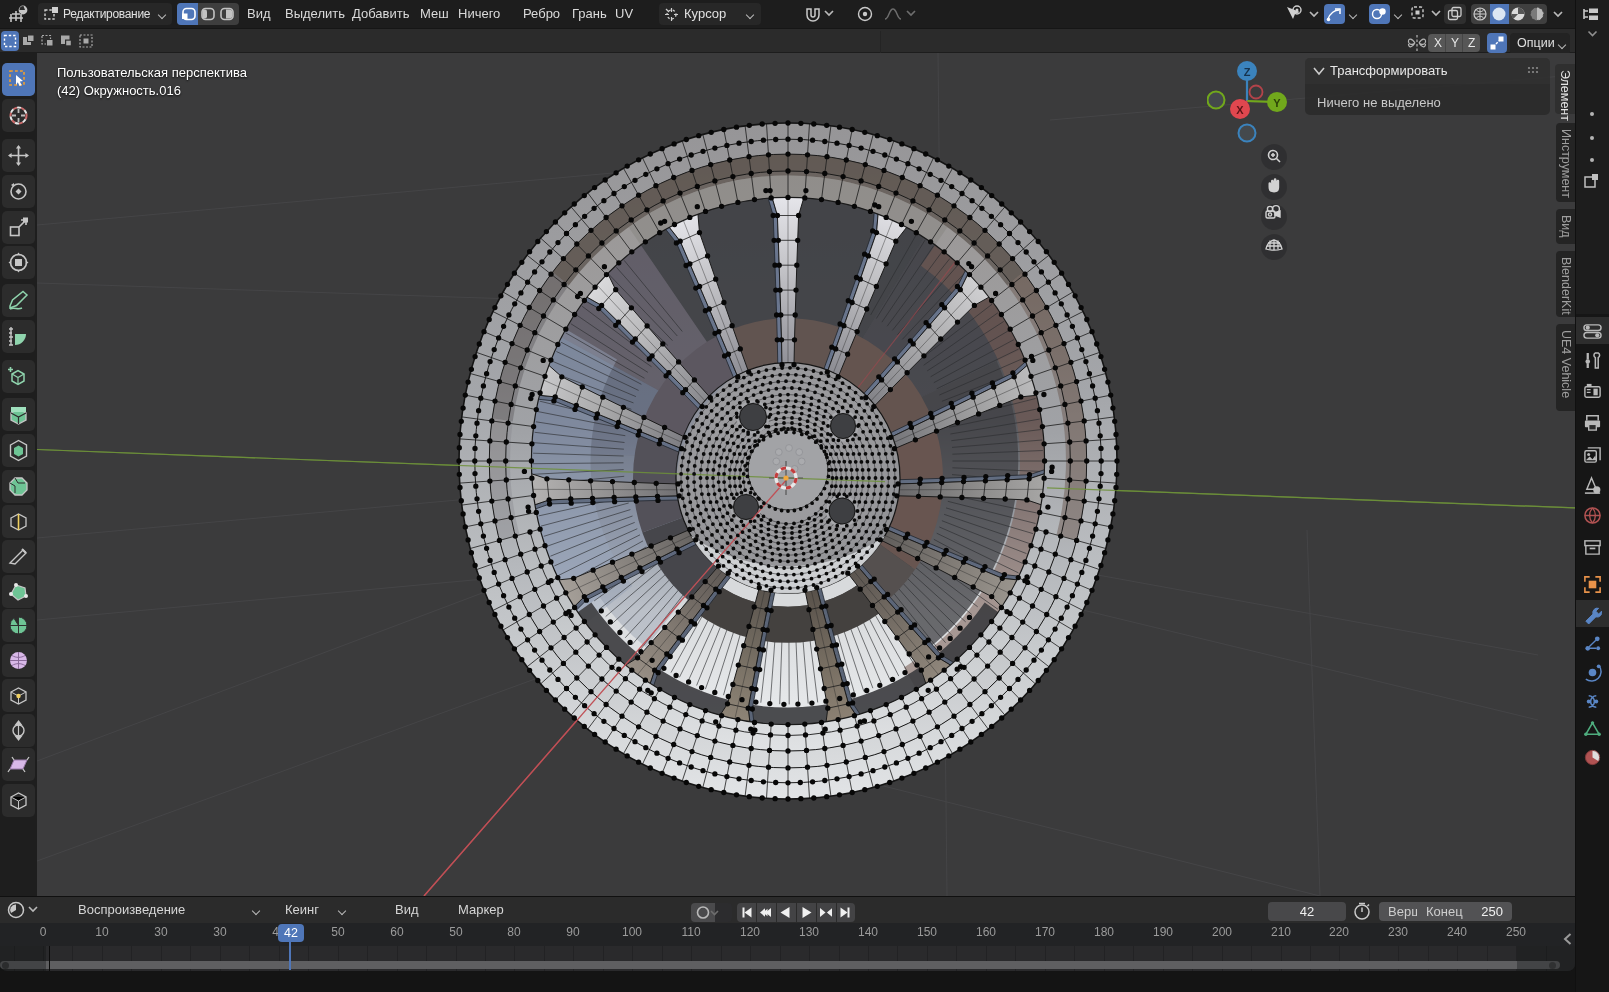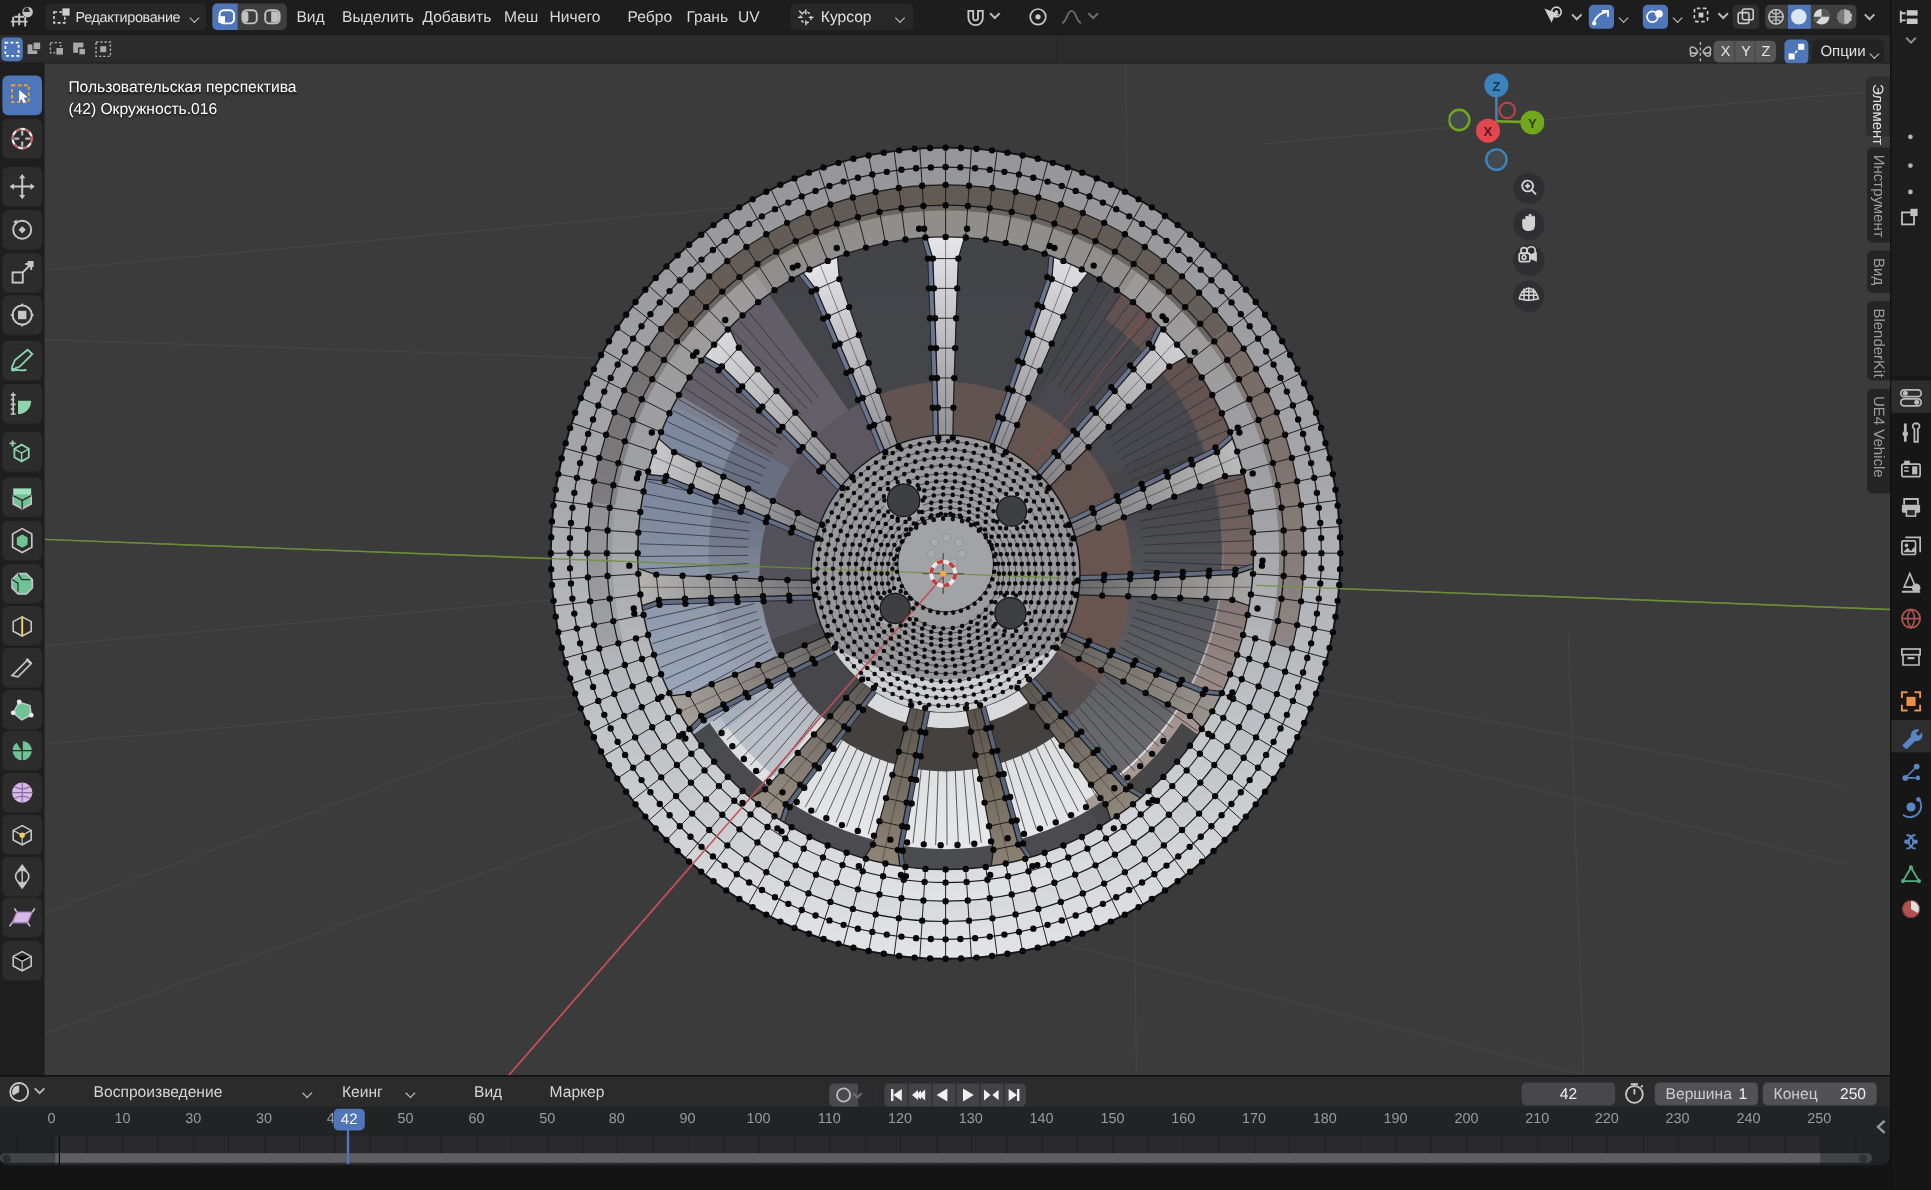--- a/index.html
+++ b/index.html
@@ -813,20 +813,38 @@
           <path d="M68 160l5-2v6l-5-2z" fill="#d2d2d2"></path>
       <circle cx="69" cy="156" r="3.4"></circle>
           <circle cx="63" cy="156" r="2.6"></circle>
     </g>
     <g stroke="#d2d2d2" stroke-width="1.3" fill="none">
       <path d="M59 196c1-5 4-8 8-9 4 1 7 4 8 9-5 1.5-11 1.5-16 0z"></path>
       <path d="M61 190h12M60 193h14M63 187.5v9M67 187v10M71 187.5v9"></path>
     </g>
   </svg>
   
+  <div class="abs" style="left:1268px;top:5px;width:245px;height:57px;background:rgba(43,43,43,0.92);border-radius:5px">
+    <div class="abs" style="left:0;top:0;width:245px;height:26px;background:rgba(52,52,52,0.6);border-radius:5px 5px 0 0"></div>
+    <svg class="abs" style="left:8px;top:8px" width="12" height="10" viewBox="0 0 12 10">
+          <path d="M1 2l5 6 5-6" fill="none" stroke="#ccc" stroke-width="1.6"></path>
+        </svg>
+    <span class="abs" style="left:25px;top:5px;color:#e8e8e8;font-size:13px">Трансформировать</span>
+    <svg class="abs" style="left:222px;top:8px" width="14" height="10" viewBox="0 0 14 10">
+          <g fill="#8a8a8a">
+            <circle cx="2" cy="2" r="1.1"></circle>
+            <circle cx="6" cy="2" r="1.1"></circle>
+            <circle cx="10" cy="2" r="1.1"></circle>
+            <circle cx="2" cy="6" r="1.1"></circle>
+            <circle cx="6" cy="6" r="1.1"></circle>
+            <circle cx="10" cy="6" r="1.1"></circle>
+          </g>
+        </svg>
+    <span class="abs" style="left:12px;top:37px;color:#c9c9c9;font-size:13px">Ничего не выделено</span>
+  </div>
   
   <div class="vtab" style="top:11px;height:50px;background:#2f2f2f;left:1518px;width:21px">
         <span style="color:#e4e4e4">Элемент</span>
       </div>
   <div class="vtab" style="top:70px;height:79px;left:1519px;width:20px">
         <span>Инструмент</span>
       </div>
   <div class="vtab" style="top:156px;height:35px;left:1519px;width:20px">
         <span>Вид</span>
       </div>
@@ -1118,21 +1136,21 @@
           <span style="position:absolute;left:0;right:0;text-align:center;top:2px">42</span>
         </div>
     <svg class="abs" style="left:1352px;top:4px" width="20" height="20" viewBox="0 0 20 20">
       <circle cx="10" cy="11" r="7" fill="none" stroke="#c9c9c9" stroke-width="1.5"></circle>
       <path d="M10 11V6.5M10 2h0M7 2.5h6M15.5 5l1.5-1.5" stroke="#c9c9c9" stroke-width="1.5" fill="none"></path>
     </svg>
     <div class="fld" style="left:1379px;width:86px">
           <span style="position:absolute;left:9px;top:2px;color:#cdcdcd">Вершина</span>
           <span style="position:absolute;right:9px;top:2px">1</span>
         </div>
-    <div class="fld" style="left:1469px;width:95px">
+    <div class="fld" style="left:1417px;width:95px">
           <span style="position:absolute;left:9px;top:2px;color:#cdcdcd">Конец</span>
           <span style="position:absolute;right:9px;top:2px">250</span>
         </div>
   </div>
   <div id="ruler">
         <span class="num" style="left:43px">0</span>
         <span class="num" style="left:102px">10</span>
         <span class="num" style="left:161px">30</span>
         <span class="num" style="left:220px">30</span>
         <span class="num" style="left:279px">40</span>

